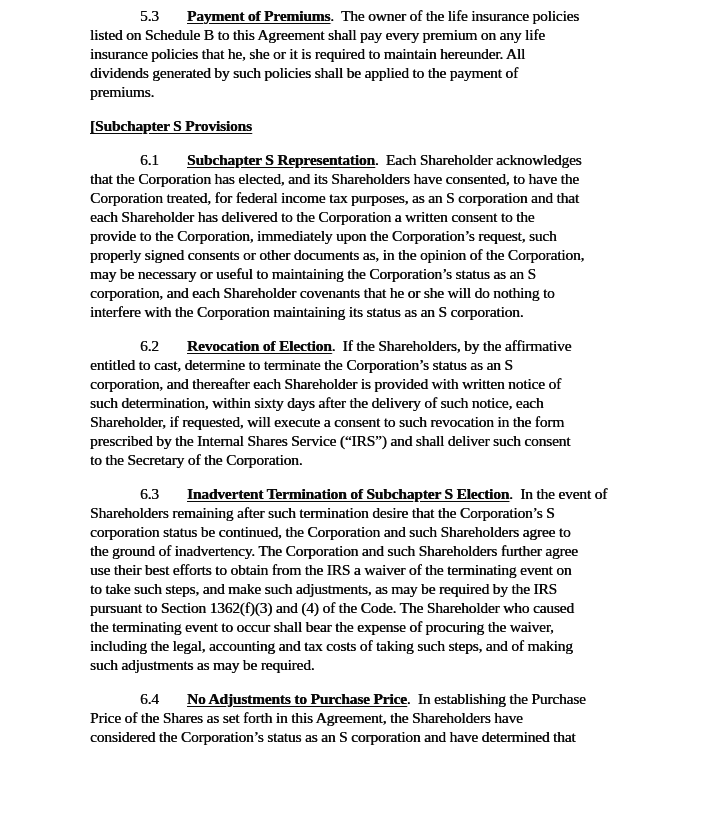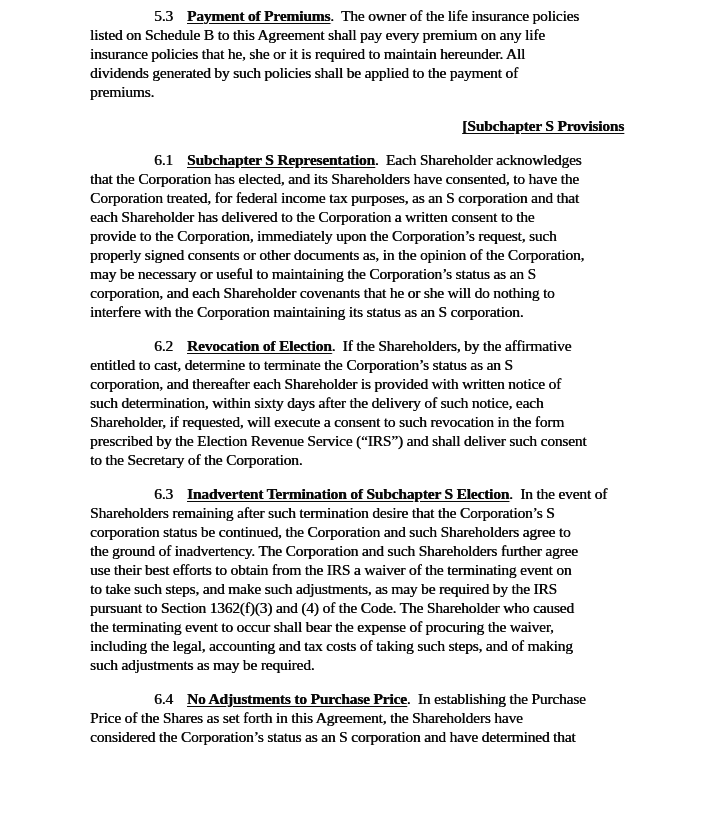--- a/index.html
+++ b/index.html
@@ -27,30 +27,29 @@
   }
   .line {
     white-space: pre;   
   }
   .line.first {
     padding-left: 50px; 
   }
   .sec-num {
     display: inline-block;
     width: 47px;        
-    text-align: center;
   }
   .sec-title {
     font-weight: bold;
     text-decoration: underline;
     text-underline-offset: 2px;
     margin-top: 16px;
   }
   .centered-heading {
-    text-align: right;
+    text-align: left;
     margin: 0 0 15px 0;
     white-space: pre;
   }
   .heading-text {
     font-weight: bold;
     text-decoration: underline;
     text-underline-offset: 2px;
   }
 </style>
 </head>
@@ -76,21 +75,21 @@
         <div class="line">may be necessary or useful to maintaining the Corporation’s status as an S</div>
         <div class="line">corporation, and each Shareholder covenants that he or she will do nothing to</div>
         <div class="line">interfere with the Corporation maintaining its status as an S corporation.</div>
       </div>
       <div class="paragraph">
         <div class="line first"><span class="sec-num">6.2</span><span class="sec-title">Revocation of Election</span><span>.  If the Shareholders, by the affirmative</span></div>
         <div class="line">entitled to cast, determine to terminate the Corporation’s status as an S</div>
         <div class="line">corporation, and thereafter each Shareholder is provided with written notice of</div>
         <div class="line">such determination, within sixty days after the delivery of such notice, each</div>
         <div class="line">Shareholder, if requested, will execute a consent to such revocation in the form</div>
-        <div class="line">prescribed by the Election Revenue Service (“IRS”) and shall deliver such consent</div>
+        <div class="line">prescribed by the Internal Shares Service (“IRS”) and shall deliver such consent</div>
         <div class="line">to the Secretary of the Corporation.</div>
       </div>
       <div class="paragraph">
         <div class="line first"><span class="sec-num">6.3</span><span class="sec-title">Inadvertent Termination of Subchapter S Election</span><span>.  In the event of</span></div>
         <div class="line">Shareholders remaining after such termination desire that the Corporation’s S</div>
         <div class="line">corporation status be continued, the Corporation and such Shareholders agree to</div>
         <div class="line">the ground of inadvertency. The Corporation and such Shareholders further agree</div>
         <div class="line">use their best efforts to obtain from the IRS a waiver of the terminating event on</div>
         <div class="line">to take such steps, and make such adjustments, as may be required by the IRS</div>
         <div class="line">pursuant to Section 1362(f)(3) and (4) of the Code. The Shareholder who caused</div>

